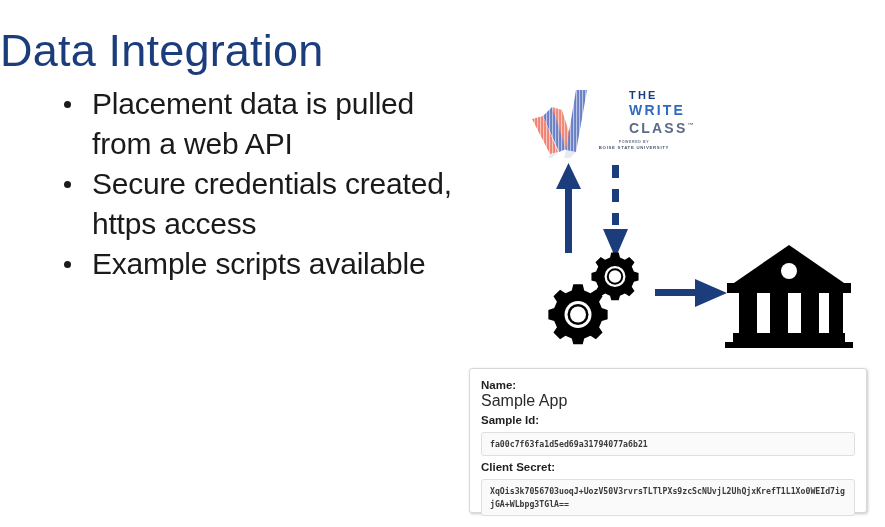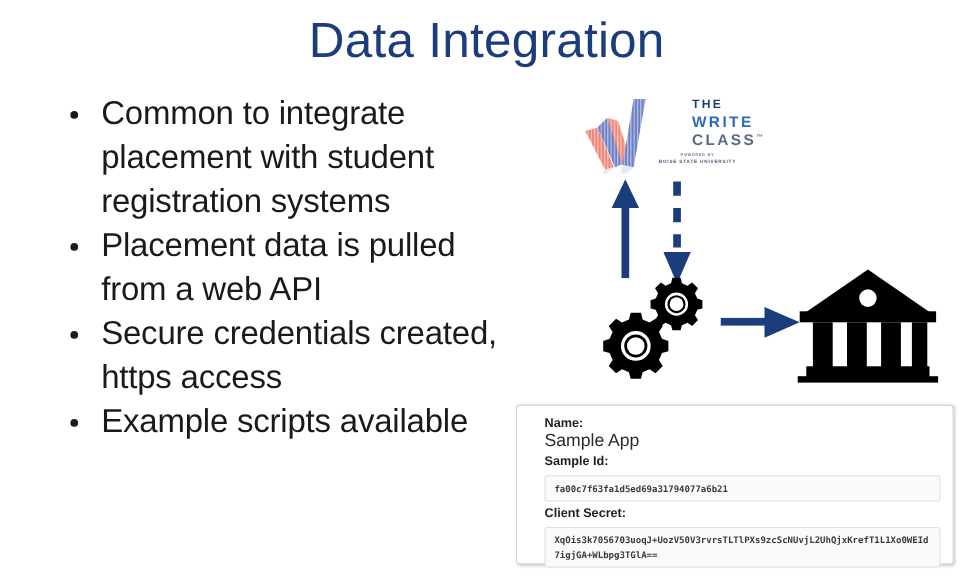--- a/index.html
+++ b/index.html
@@ -11,24 +11,23 @@
     height: 527px;
     background: #ffffff;
     font-family: "Liberation Sans", sans-serif;
     overflow: hidden;
     position: relative;
   }
 
   
   .slide-title {
     position: absolute;
-    top: 6px;
+    top: 20px;
     left: 0;
     width: 885px;
-    text-align: center;
     font-size: 45px;
     line-height: 62px;
     font-weight: 400;
     color: #1c3d7c;
     letter-spacing: 0.2px;
     white-space: nowrap;
   }
 
   
   .bullet-list {
@@ -128,21 +127,21 @@
     position: absolute;
     left: 469px;
     top: 368px;
     width: 398px;
     height: 145px;
     background: #ffffff;
     border: 1px solid #d8d8d8;
     border-radius: 3px;
     box-shadow: 1px 1px 3px rgba(0,0,0,0.22);
     box-sizing: border-box;
-    padding: 9px 11px 0 25px;
+    padding: 9px 11px 0 11px;
   }
   .cred-label {
     font-size: 11.5px;
     font-weight: 700;
     color: #1f1f1f;
     line-height: 15px;
     margin-top: 4px;
   }
   .cred-label:first-child { margin-top: 0; }
   .cred-value-plain {
@@ -165,24 +164,20 @@
     font-weight: bold;
   }
   .cred-box.secret { line-height: 12.5px; }
 </style>
 </head>
 <body>
 
 <div class="slide-title">Data Integration</div>
 
 <ul class="bullet-list">
-  <li class="bullet-item">
-    <span class="bullet-dot"></span>
-    <span>Common to integrate placement with student registration systems</span>
-  </li>
   <li class="bullet-item">
     <span class="bullet-dot"></span>
     <span>Placement data is pulled from a web API</span>
   </li>
   <li class="bullet-item">
     <span class="bullet-dot"></span>
     <span>Secure credentials created, https access</span>
   </li>
   <li class="bullet-item">
     <span class="bullet-dot"></span>

